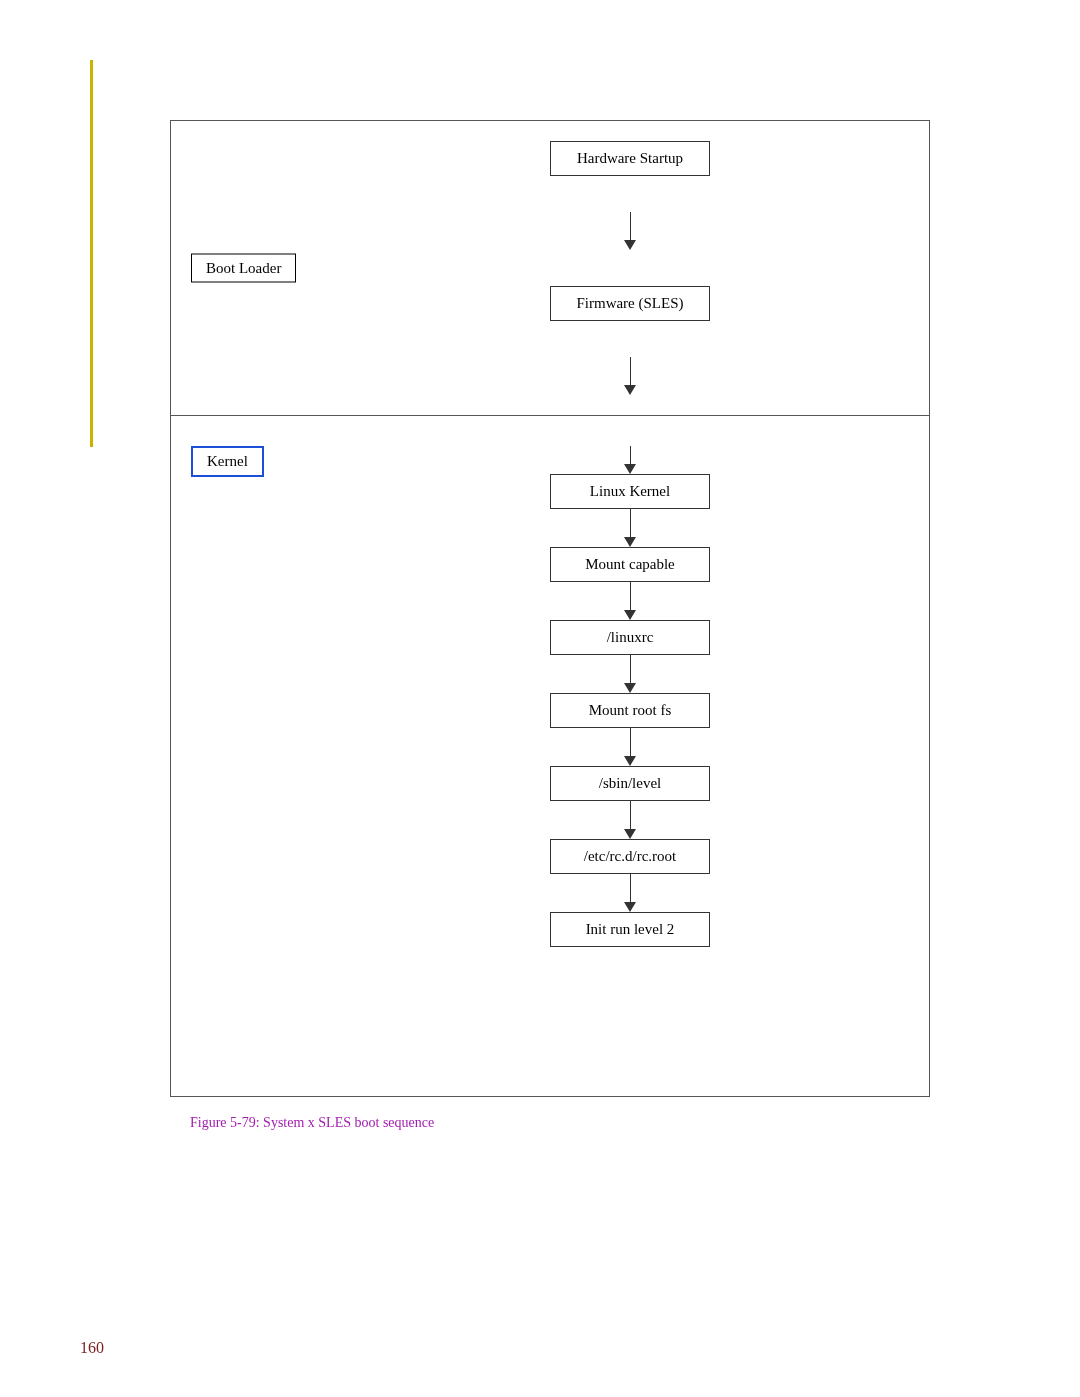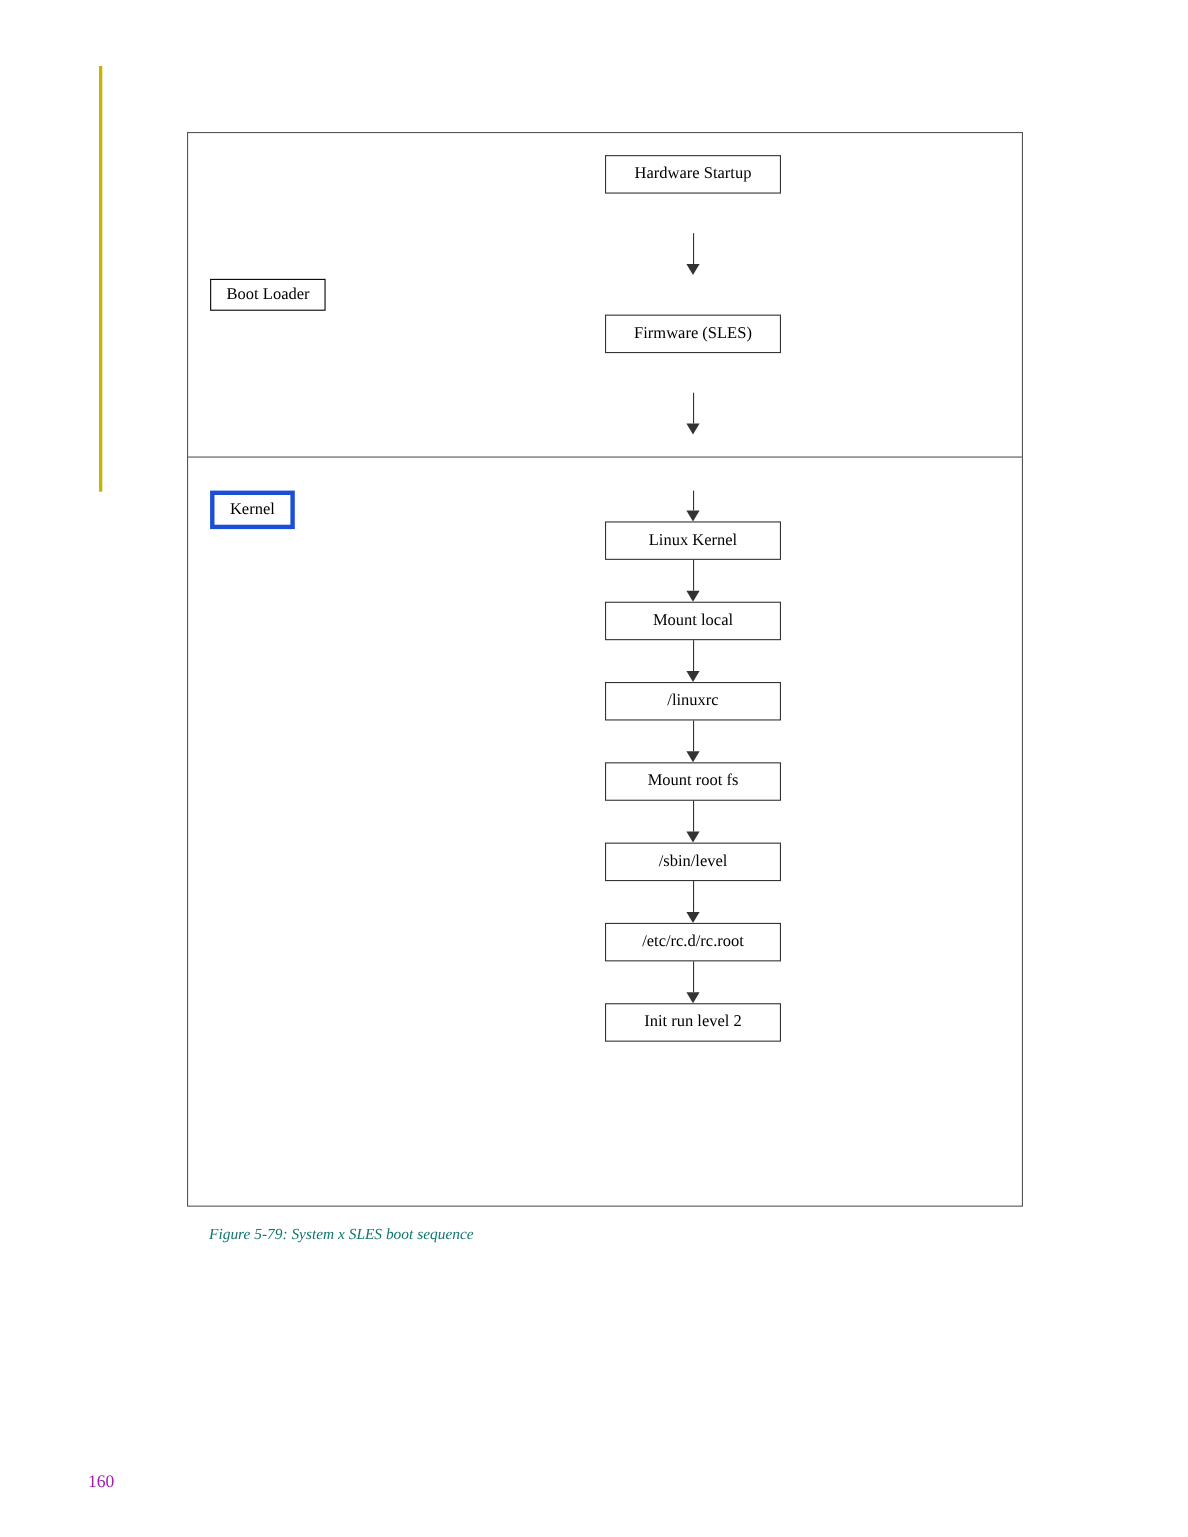--- a/index.html
+++ b/index.html
@@ -22,21 +22,21 @@
       background: #ffffff;
       position: relative;
       padding: 60px 80px;
     }
 
     .page-number {
       position: absolute;
       bottom: 40px;
       left: 80px;
       font-size: 16px;
-      color: #a21caf;
+      color: #7f1d1d;
       font-family: Liberation Serif, serif;
     }
 
     
     .flow-box {
       border: 1px solid #333;
       padding: 8px 20px;
       text-align: center;
       font-size: 15px;
       background: #fff;
@@ -67,23 +67,22 @@
 
     .flow-item {
       display: flex;
       flex-direction: column;
       align-items: center;
     }
 
     
     .figure-caption {
       margin-top: 20px;
-      font-style: italic;
       font-size: 14px;
-      color: #0f766e;
+      color: #a21caf;
     }
 
     
     .outer-border {
       border: 1px solid #555;
       position: relative;
       margin-left: 90px;
       margin-top: 60px;
       width: 760px;
       padding-bottom: 30px;
@@ -110,21 +109,21 @@
       border: 1px solid #000;
       padding: 5px 14px;
       font-size: 15px;
       background: #fff;
     }
 
     .kernel-label {
       position: absolute;
       left: 20px;
       top: 30px;
-      border: 4px solid #1d4ed8;
+      border: 2px solid #1d4ed8;
       padding: 5px 14px;
       font-size: 15px;
       background: #fff;
     }
 
     .flow-center {
       display: flex;
       flex-direction: column;
       align-items: center;
       padding: 20px 0;
@@ -178,21 +177,21 @@
 
         <div class="flow-item">
           <div class="flow-box">Linux Kernel</div>
         </div>
         <div class="arrow">
           <div class="arrow-line" style="height:28px;"></div>
           <div class="arrow-head"></div>
         </div>
 
         <div class="flow-item">
-          <div class="flow-box">Mount local</div>
+          <div class="flow-box">Mount capable</div>
         </div>
         <div class="arrow">
           <div class="arrow-line" style="height:28px;"></div>
           <div class="arrow-head"></div>
         </div>
 
         <div class="flow-item">
           <div class="flow-box">/linuxrc</div>
         </div>
         <div class="arrow">

